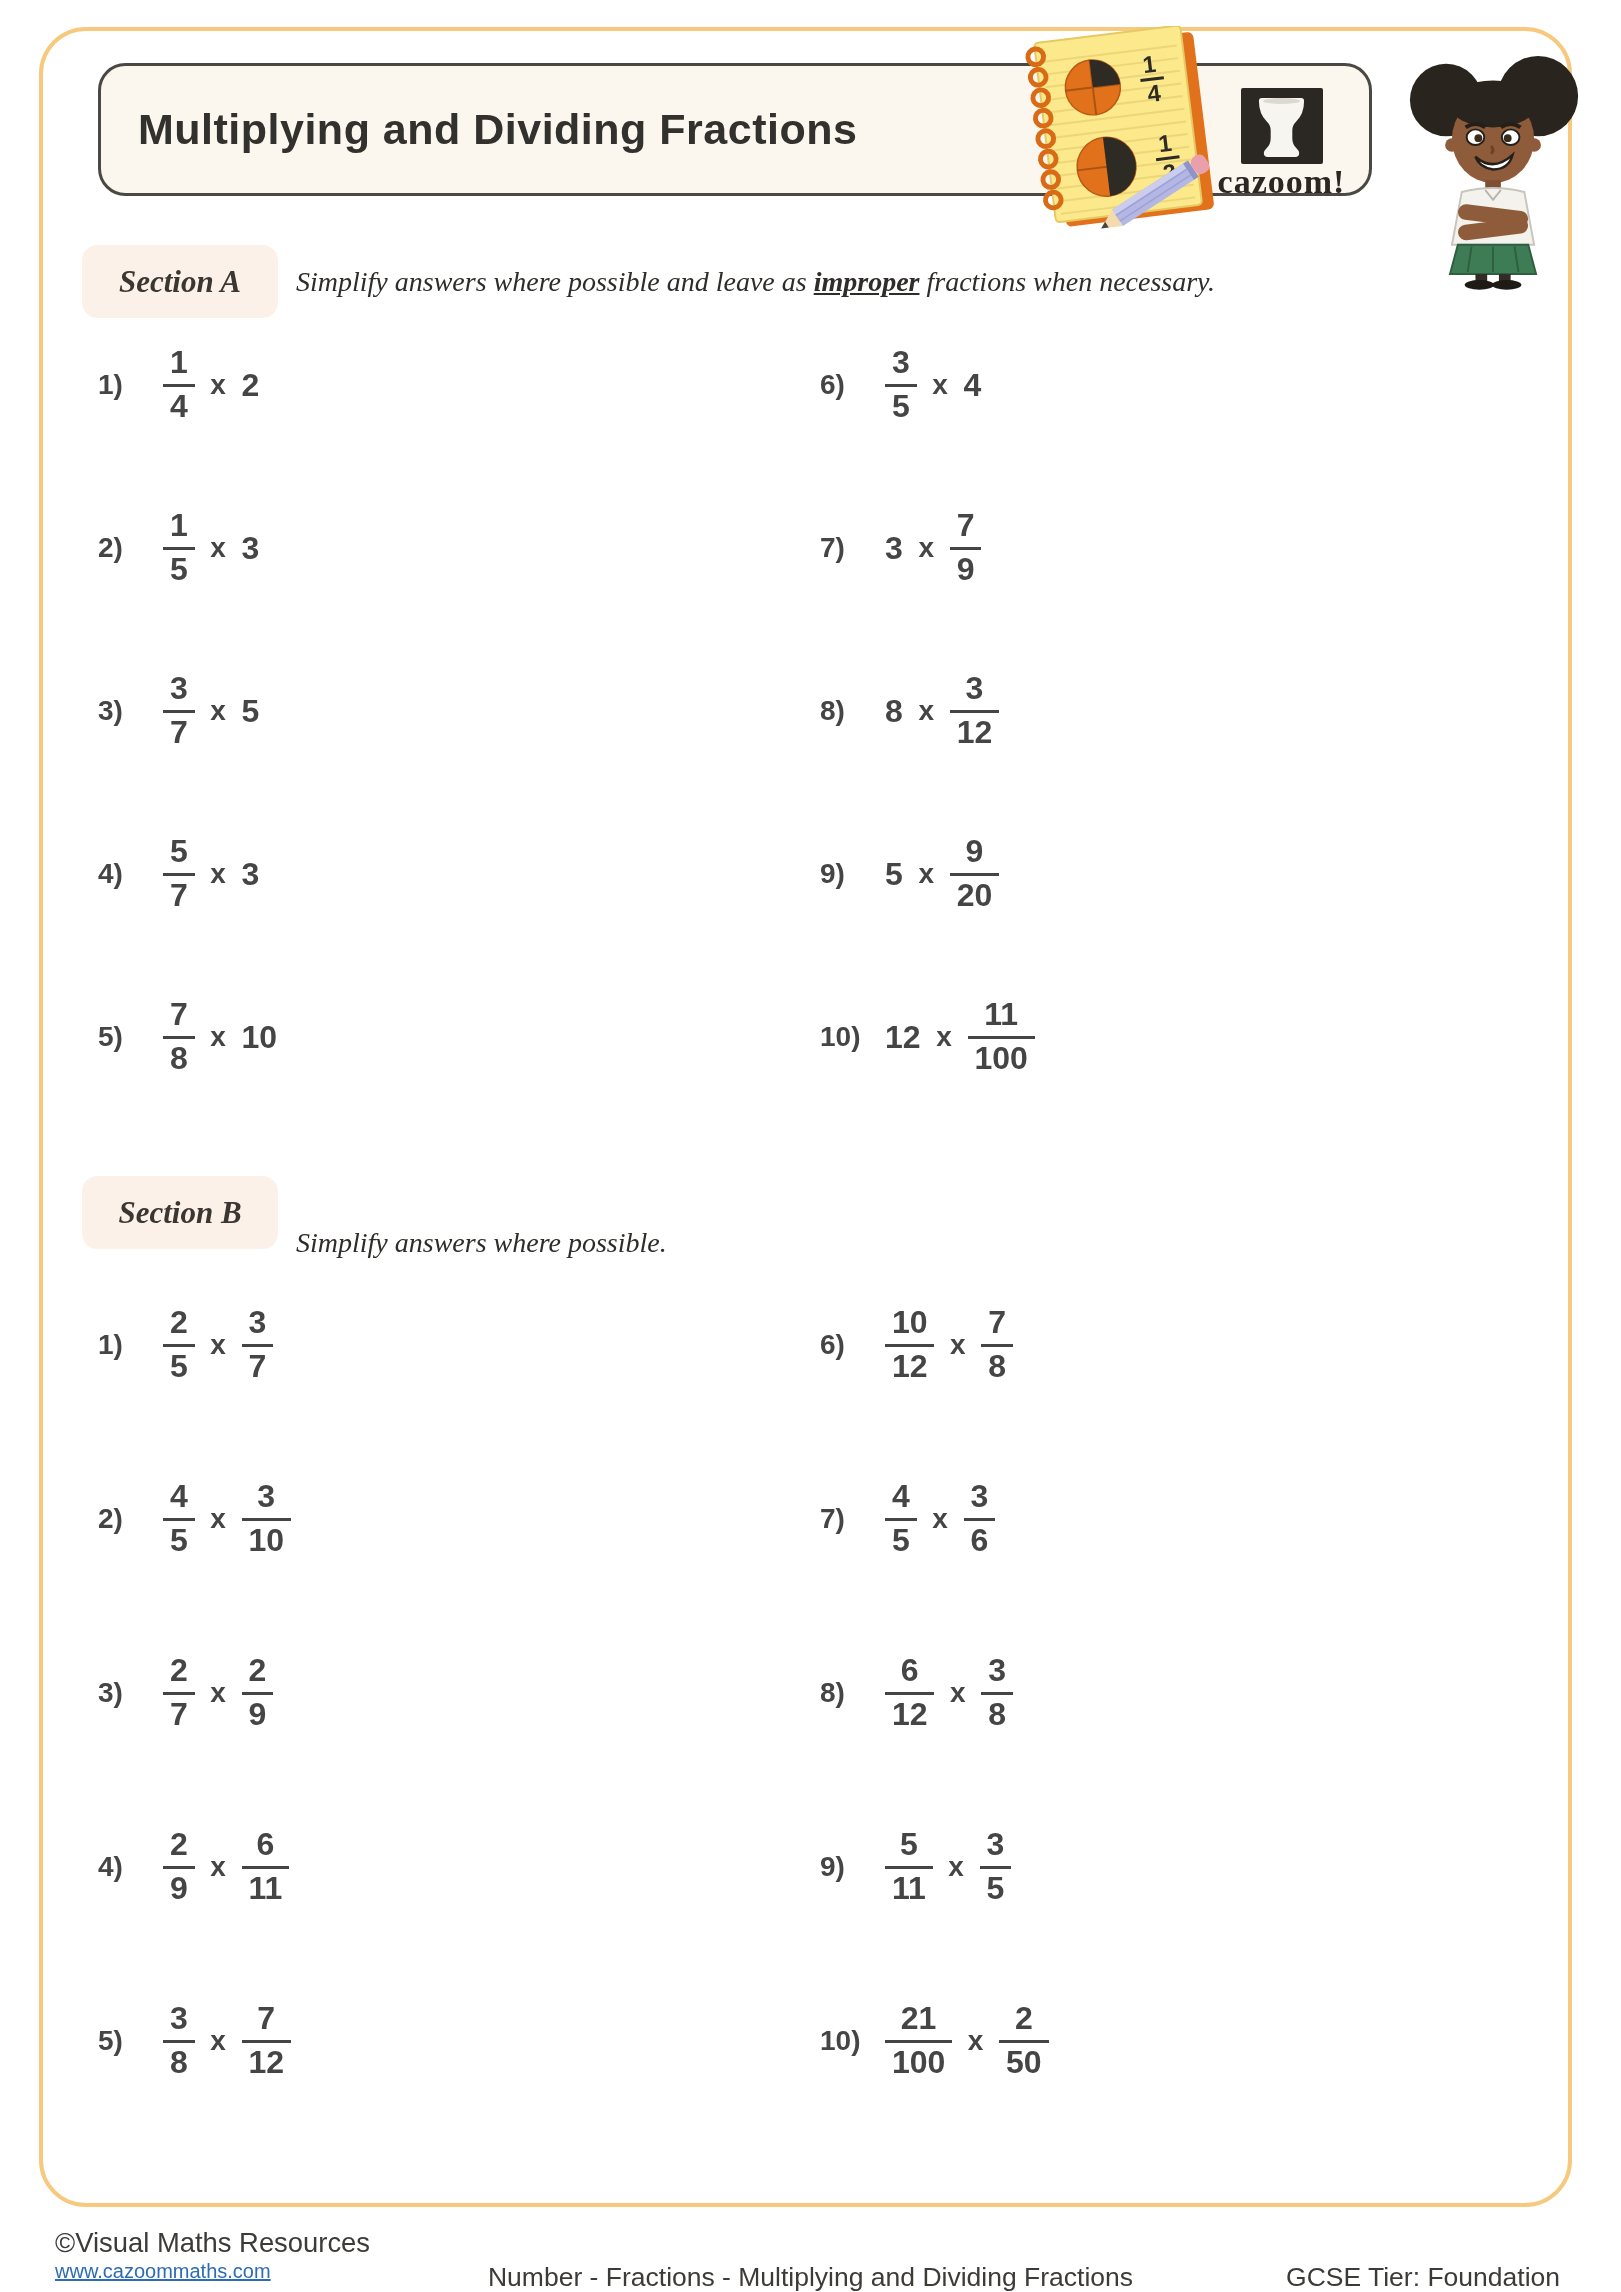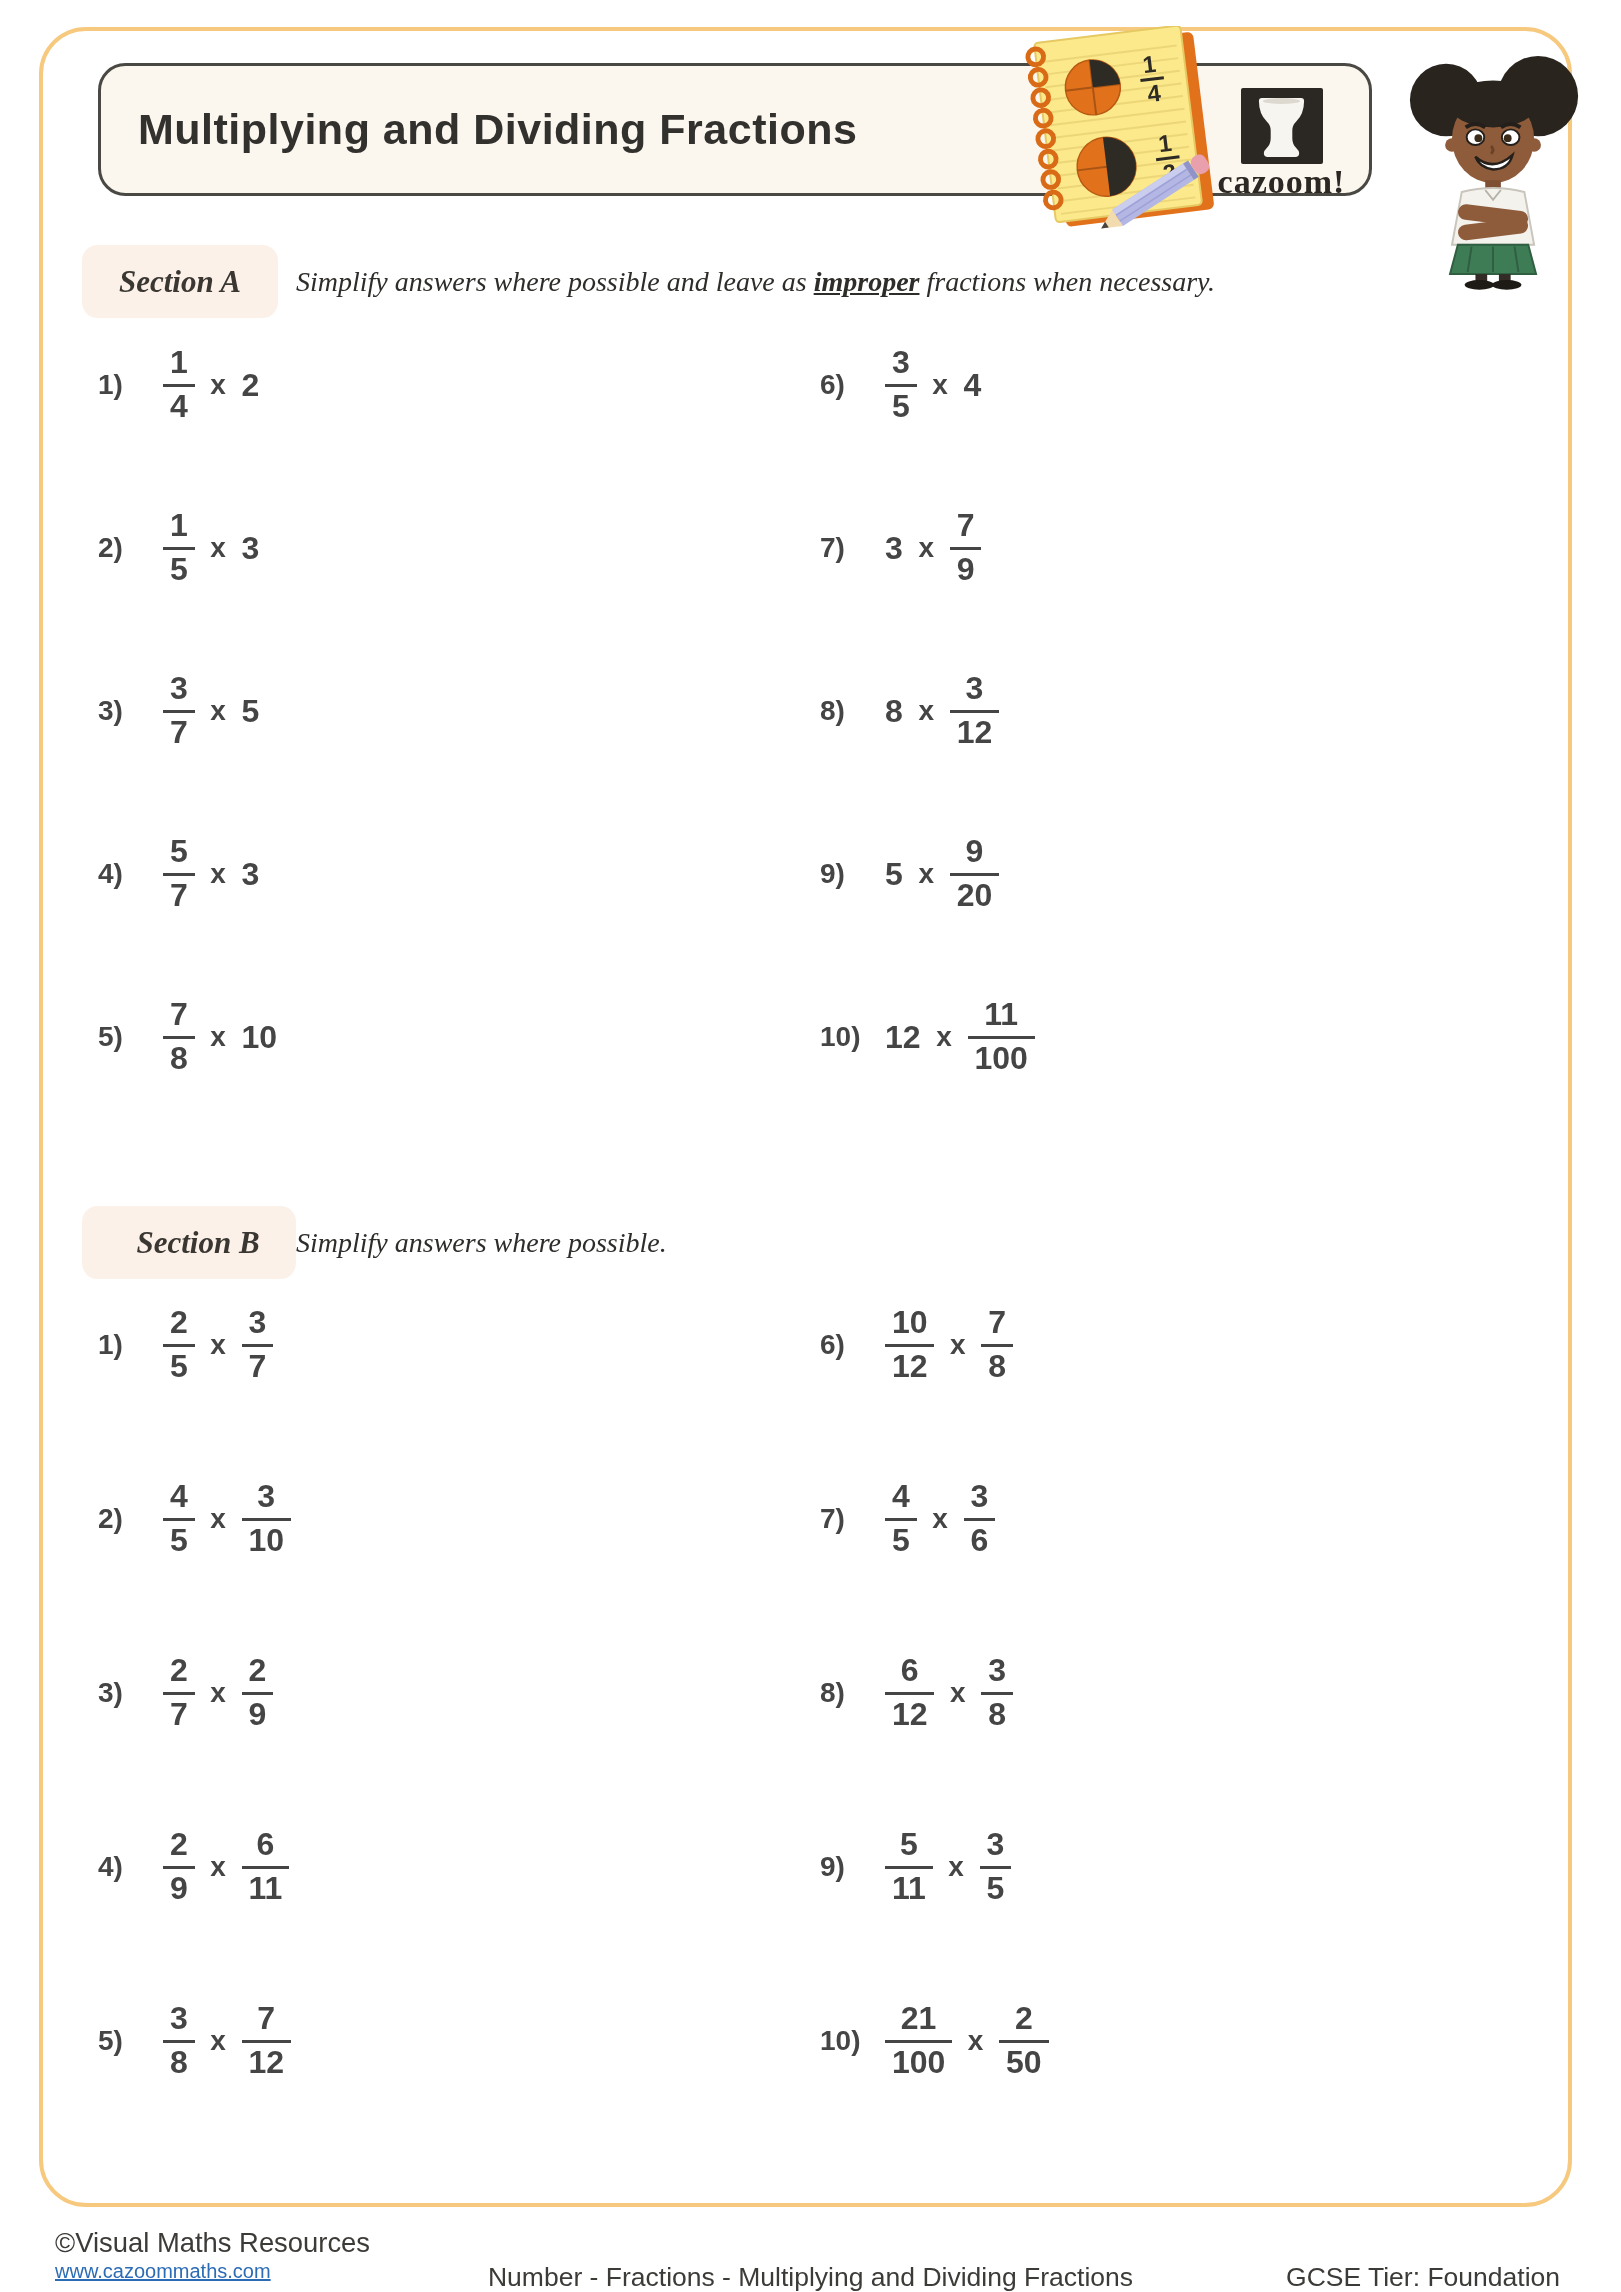--- a/index.html
+++ b/index.html
@@ -29,21 +29,21 @@
   .girl { position:absolute; left:1407px; top:45px; width:176px; height:245px; }
 
   
   .section-label {
     position:absolute; left:82px; width:196px; height:73px; background:#FBF1E9;
     border-radius:15.7px; display:flex; align-items:center; justify-content:center;
     font-family:"Liberation Serif", serif; font-style:italic; font-weight:bold;
     font-size:31px; color:#3A3732;
   }
   #secA-label { top:245px;font-style:italic; }
-  #secB-label { top:1206px;padding-left:18px; }
+  #secB-label { top:1176px; }
   .instruction {
     position:absolute; left:296px; height:73px; display:flex; align-items:center;
     font-family:"Liberation Serif", serif; font-style:italic; font-size:28px; color:#2F2D2A;
     white-space:pre;
   }
   #secA-instr { top:245px; }
   #secB-instr { top:1206px; }
   .instr-em { font-weight:bold; text-decoration:underline; }
 
   

